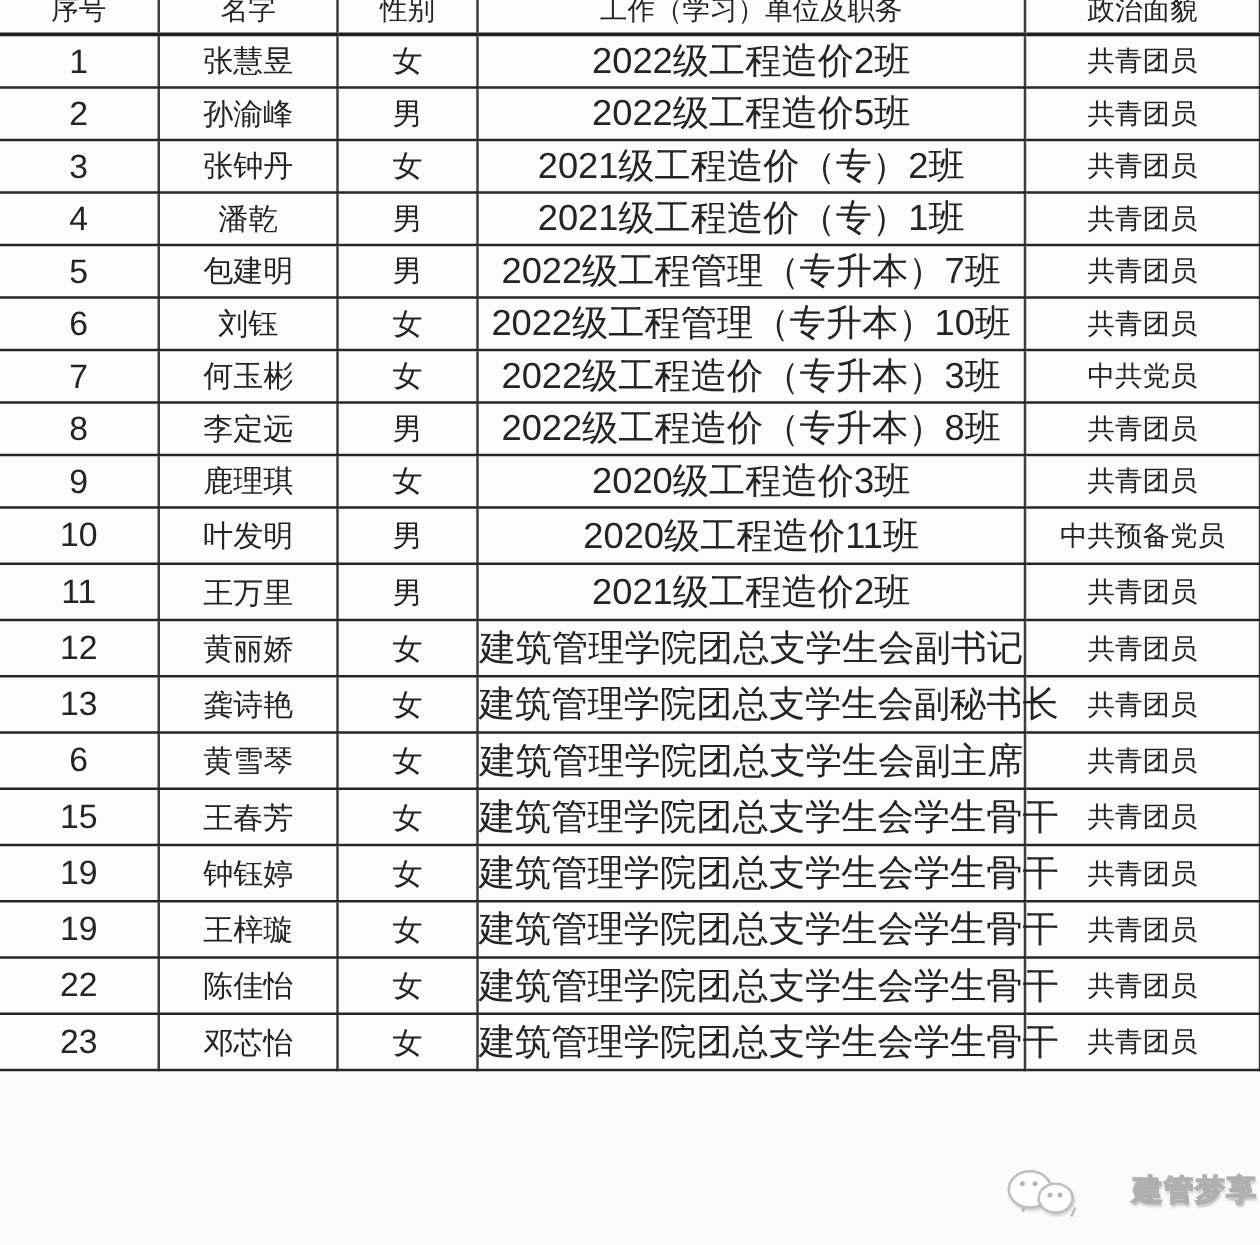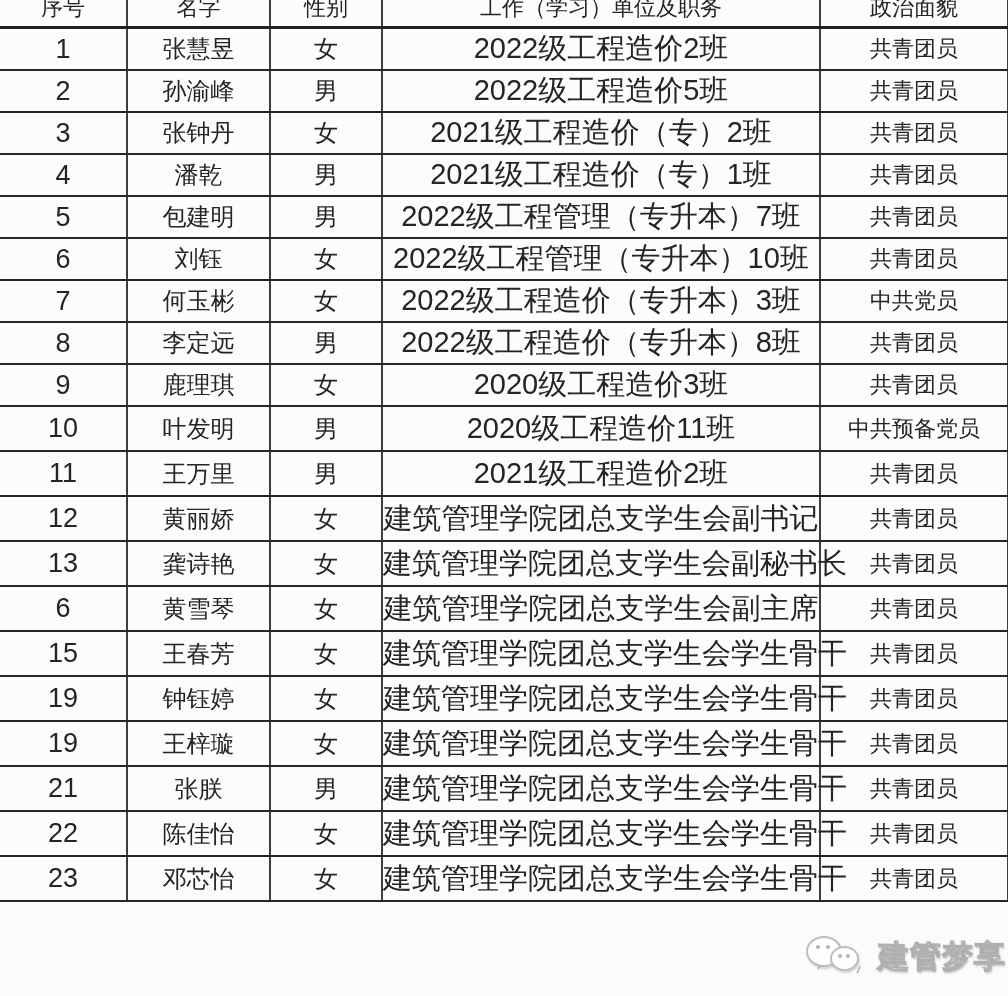--- a/index.html
+++ b/index.html
@@ -69,21 +69,21 @@
     top: 922px;
     width: 200px;
     height: 66px;
     pointer-events: none;
     opacity: 0.92;
   }
   .wm-text {
     position: absolute;
     right: 2px;
     top: 14px;
-    font-size: 31px;
+    font-size: 24px;
     font-weight: 700;
     letter-spacing: 1px;
     color: #ffffff;
     -webkit-text-stroke: 1px #a9a9a9;
     text-shadow: 1px 2px 2px rgba(130,130,130,0.55), -1px -1px 1px rgba(190,190,190,0.45);
     white-space: nowrap;
   }
   .wm-logo {
     position: absolute;
     left: -2px;
@@ -256,27 +256,20 @@
           <td>共青团员</td>
         </tr>
         <tr>
           <td>19</td>
           <td>王梓璇</td>
           <td>女</td>
           <td>建筑管理学院团总支学生会学生骨干</td>
           <td>共青团员</td>
         </tr>
         <tr>
-          <td>21</td>
-          <td>张朕</td>
-          <td>男</td>
-          <td>建筑管理学院团总支学生会学生骨干</td>
-          <td>共青团员</td>
-        </tr>
-        <tr>
           <td>22</td>
           <td>陈佳怡</td>
           <td>女</td>
           <td>建筑管理学院团总支学生会学生骨干</td>
           <td>共青团员</td>
         </tr>
         <tr>
           <td>23</td>
           <td>邓芯怡</td>
           <td>女</td>

